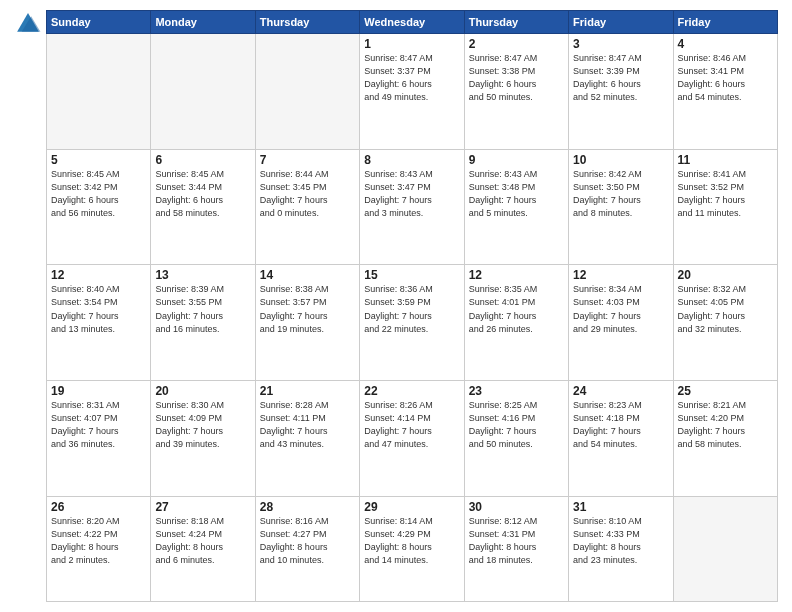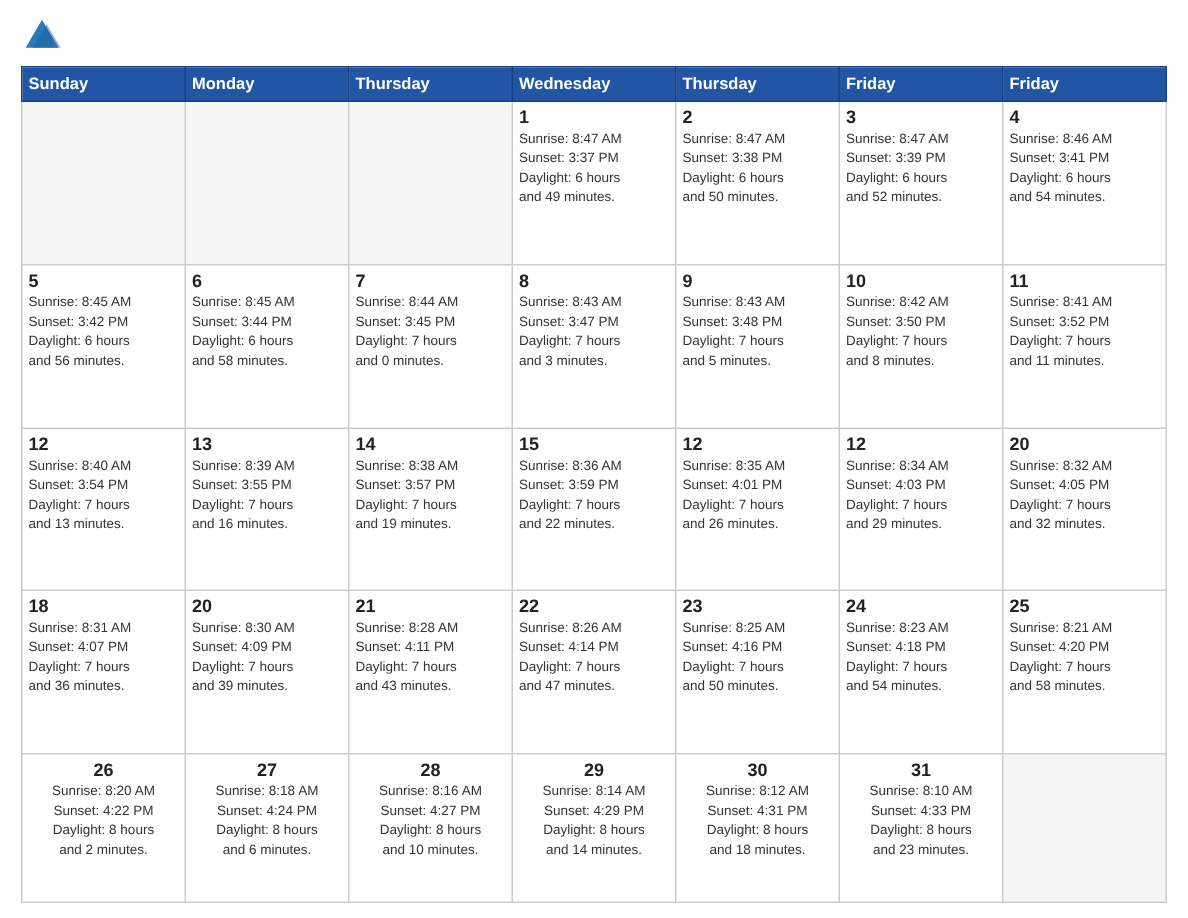--- a/index.html
+++ b/index.html
@@ -8,21 +8,21 @@
       background: #fff;
       width: 792px;
       height: 612px;
       overflow: hidden;
     }
     .page {
       width: 792px;
       height: 612px;
       padding: 10px 14px 10px 14px;
       display: flex;
-      flex-direction: column;
+      flex-direction: row;
     }
     .header-row {
       display: flex;
       justify-content: space-between;
       align-items: flex-start;
       margin-bottom: 6px;
     }
     .logo {
       display: flex;
       align-items: center;
@@ -86,21 +86,20 @@
       display: block;
       margin-bottom: 1px;
     }
     .day-info {
       font-size: 9px;
       color: #333;
       line-height: 1.45;
     }
     tr.last-row td {
       height: 80px;
-      text-align: center;
     }
   </style>
 </head>
 <body>
 
 <div class="page">
   <div class="header-row">
     <div class="logo">
       <svg class="logo-icon" viewBox="0 0 36 36">
         <polygon points="18,4 32,28 4,28" fill="#2a7ab5"></polygon>
@@ -206,21 +205,21 @@
             <span class="day-number">12</span>
             <div class="day-info">Sunrise: 8:34 AM<br>Sunset: 4:03 PM<br>Daylight: 7 hours<br>and 29 minutes.</div>
           </td>
           <td>
             <span class="day-number">20</span>
             <div class="day-info">Sunrise: 8:32 AM<br>Sunset: 4:05 PM<br>Daylight: 7 hours<br>and 32 minutes.</div>
           </td>
         </tr>
         <tr>
           <td>
-            <span class="day-number">18</span>
+            <span class="day-number">19</span>
             <div class="day-info">Sunrise: 8:31 AM<br>Sunset: 4:07 PM<br>Daylight: 7 hours<br>and 36 minutes.</div>
           </td>
           <td>
             <span class="day-number">20</span>
             <div class="day-info">Sunrise: 8:30 AM<br>Sunset: 4:09 PM<br>Daylight: 7 hours<br>and 39 minutes.</div>
           </td>
           <td>
             <span class="day-number">21</span>
             <div class="day-info">Sunrise: 8:28 AM<br>Sunset: 4:11 PM<br>Daylight: 7 hours<br>and 43 minutes.</div>
           </td>

